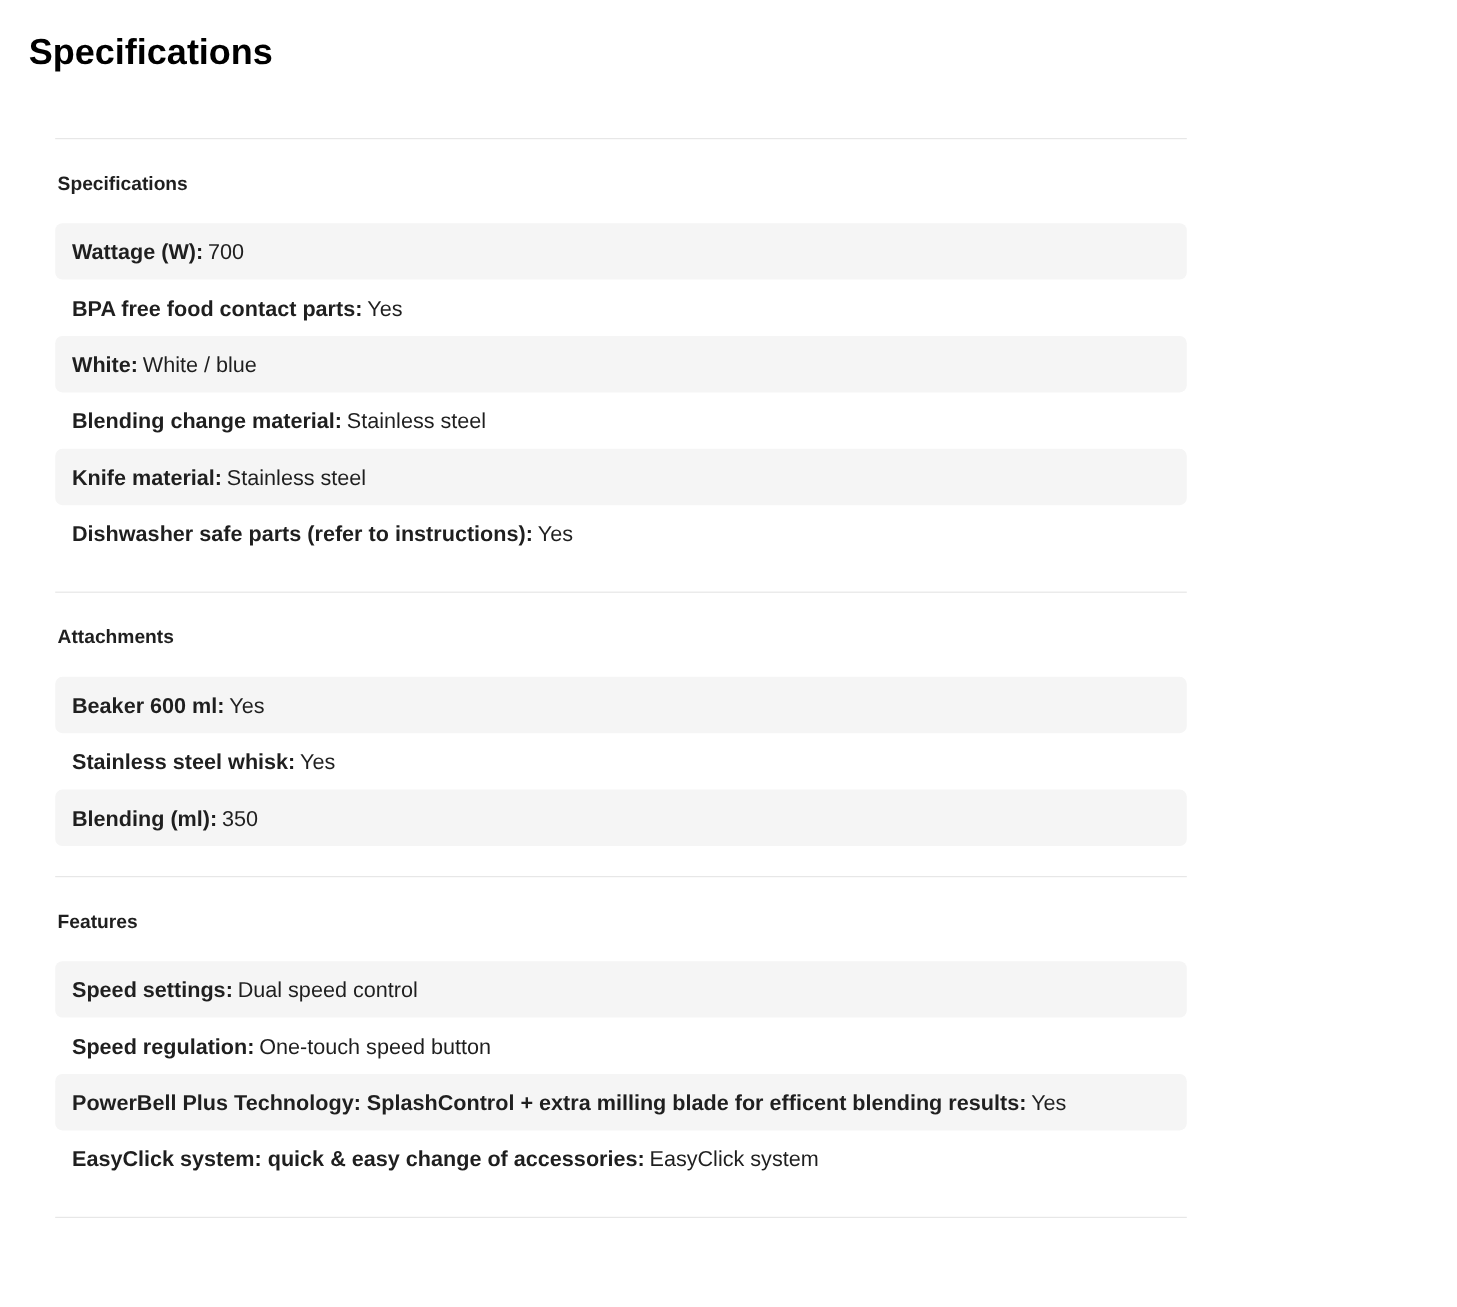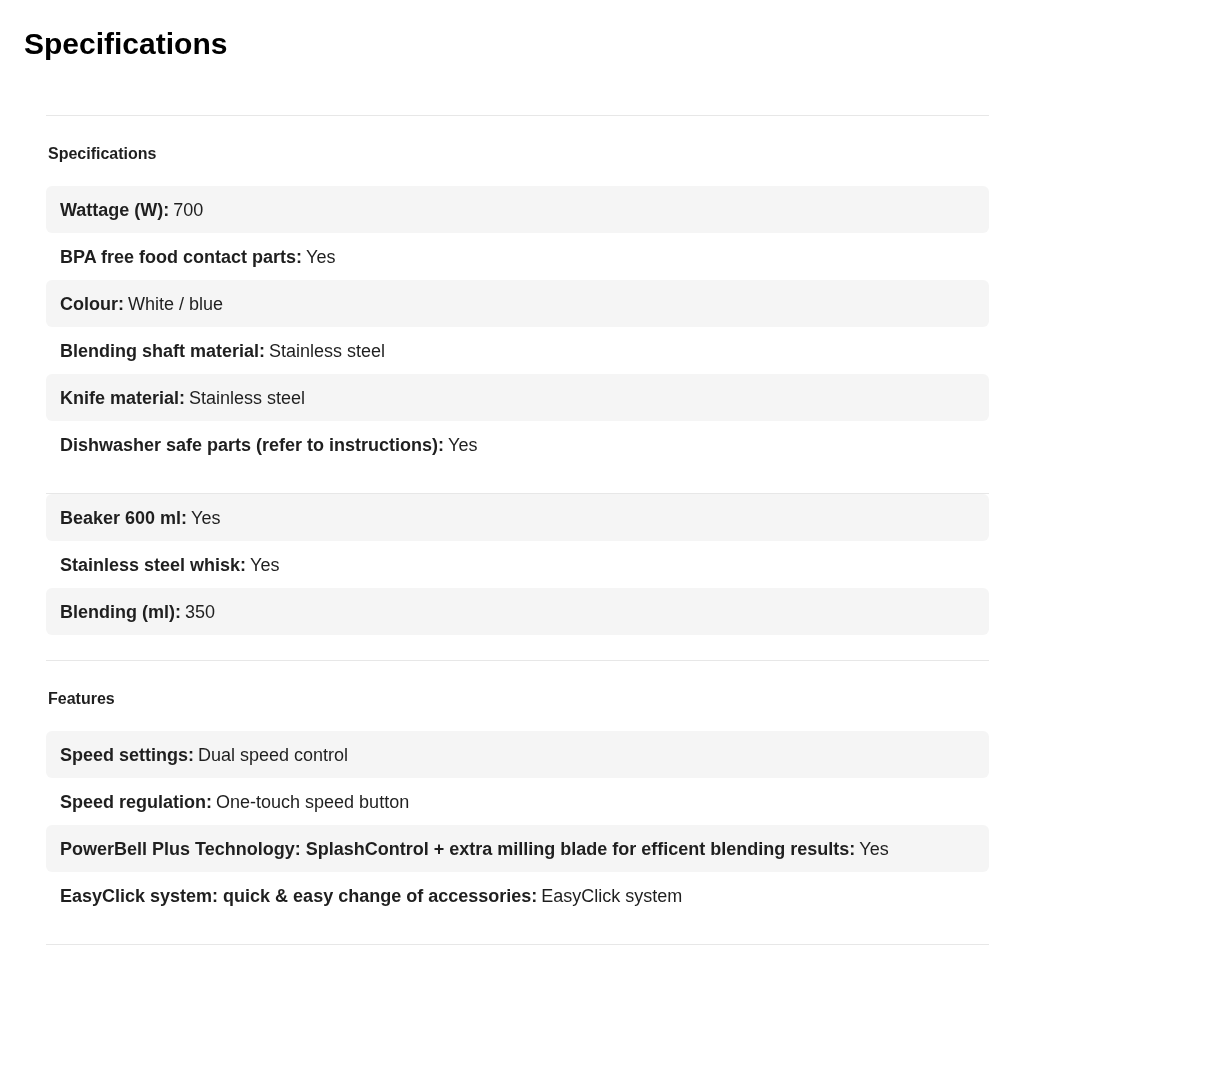--- a/index.html
+++ b/index.html
@@ -88,44 +88,45 @@
     <span class="row-label">Wattage (W):</span>
     <span class="row-value">700</span>
   </div>
 
   <div class="row">
     <span class="row-label">BPA free food contact parts:</span>
     <span class="row-value">Yes</span>
   </div>
 
   <div class="row">
-    <span class="row-label">Colour:</span>
+    <span class="row-label">White:</span>
     <span class="row-value">White / blue</span>
   </div>
 
   <div class="row">
-    <span class="row-label">Blending shaft material:</span>
+    <span class="row-label">Blending change material:</span>
     <span class="row-value">Stainless steel</span>
   </div>
 
 
   <div class="row">
     <span class="row-label">Knife material:</span>
     <span class="row-value">Stainless steel</span>
   </div>
 
   <div class="row">
     <span class="row-label">Dishwasher safe parts (refer to instructions):</span>
     <span class="row-value">Yes</span>
   </div>
 </div>
   </div>
 
   <div class="section">
     <div class="divider"></div>
+    <h3 class="section-heading">Attachments</h3>
     <div class="rows">
   <div class="row">
     <span class="row-label">Beaker 600 ml:</span>
     <span class="row-value">Yes</span>
   </div>
 
   <div class="row">
     <span class="row-label">Stainless steel whisk:</span>
     <span class="row-value">Yes</span>
   </div>

